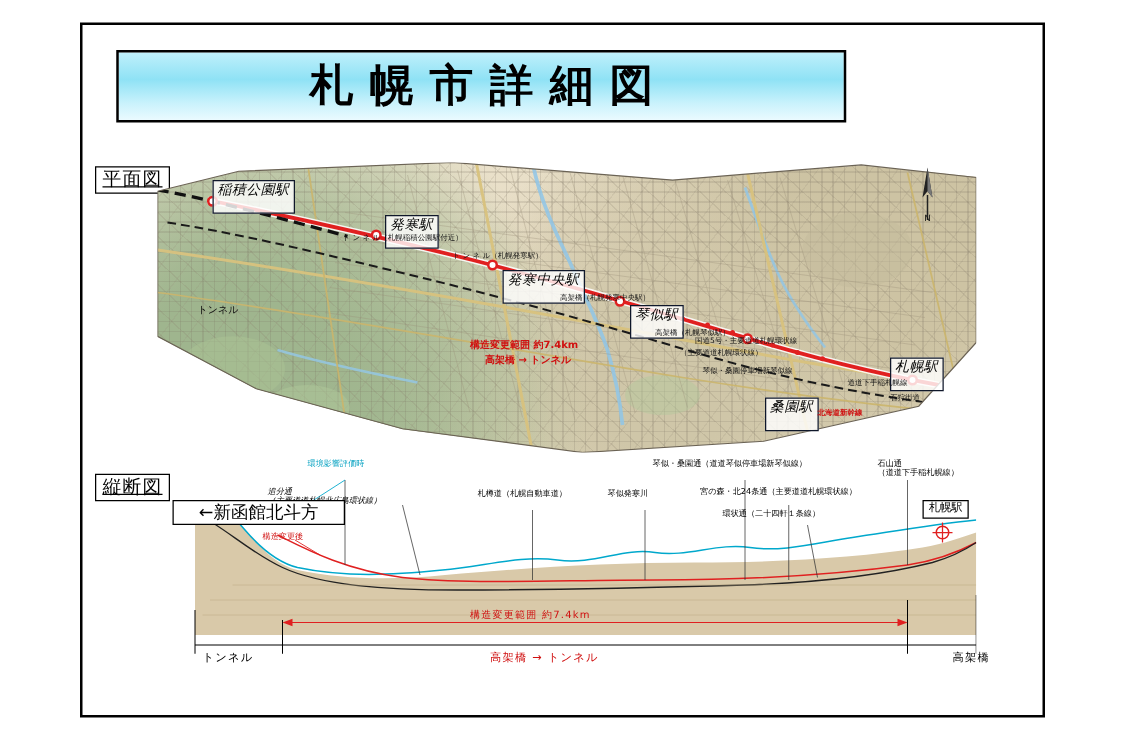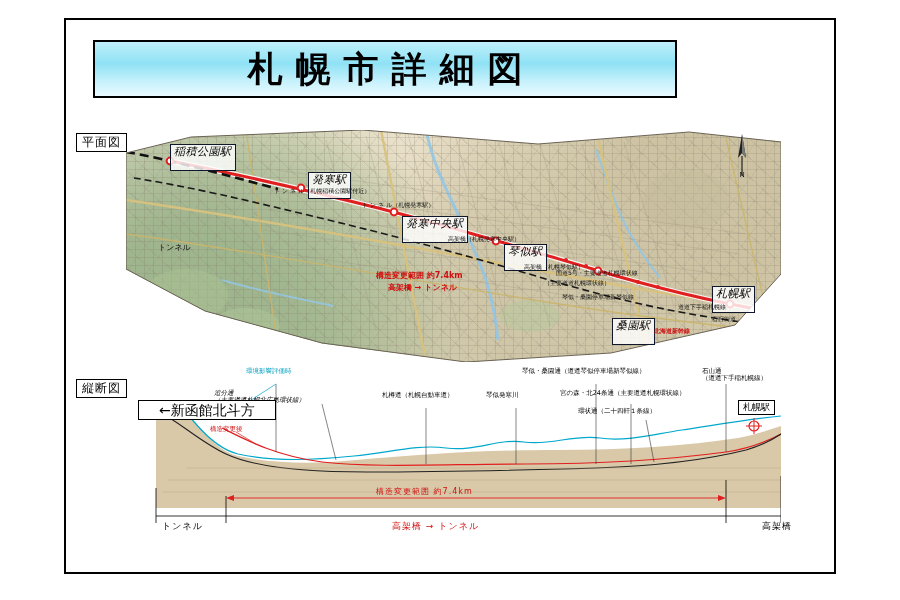--- a/index.html
+++ b/index.html
@@ -53,26 +53,27 @@
     color: #000000;
     text-indent: 13px;
     line-height: 1;
   }
 
   
   .section-tag {
     position: absolute;
     border: 1px solid #000000;
     background: #ffffff;
-    font-size: 12px;
+    font-size: 15px;
     padding: 2px 5px 3px 5px;
     line-height: 1;
     letter-spacing: 1px;
     box-sizing: border-box;
     color: #000;
+    text-decoration: underline;
   }
   #tag-plan { left: 76px; top: 133px; }
   #tag-profile { left: 76px; top: 379px; }
 
   
   .plan {
     position: absolute;
     left: 126px;
     top: 130px;
     width: 655px;

